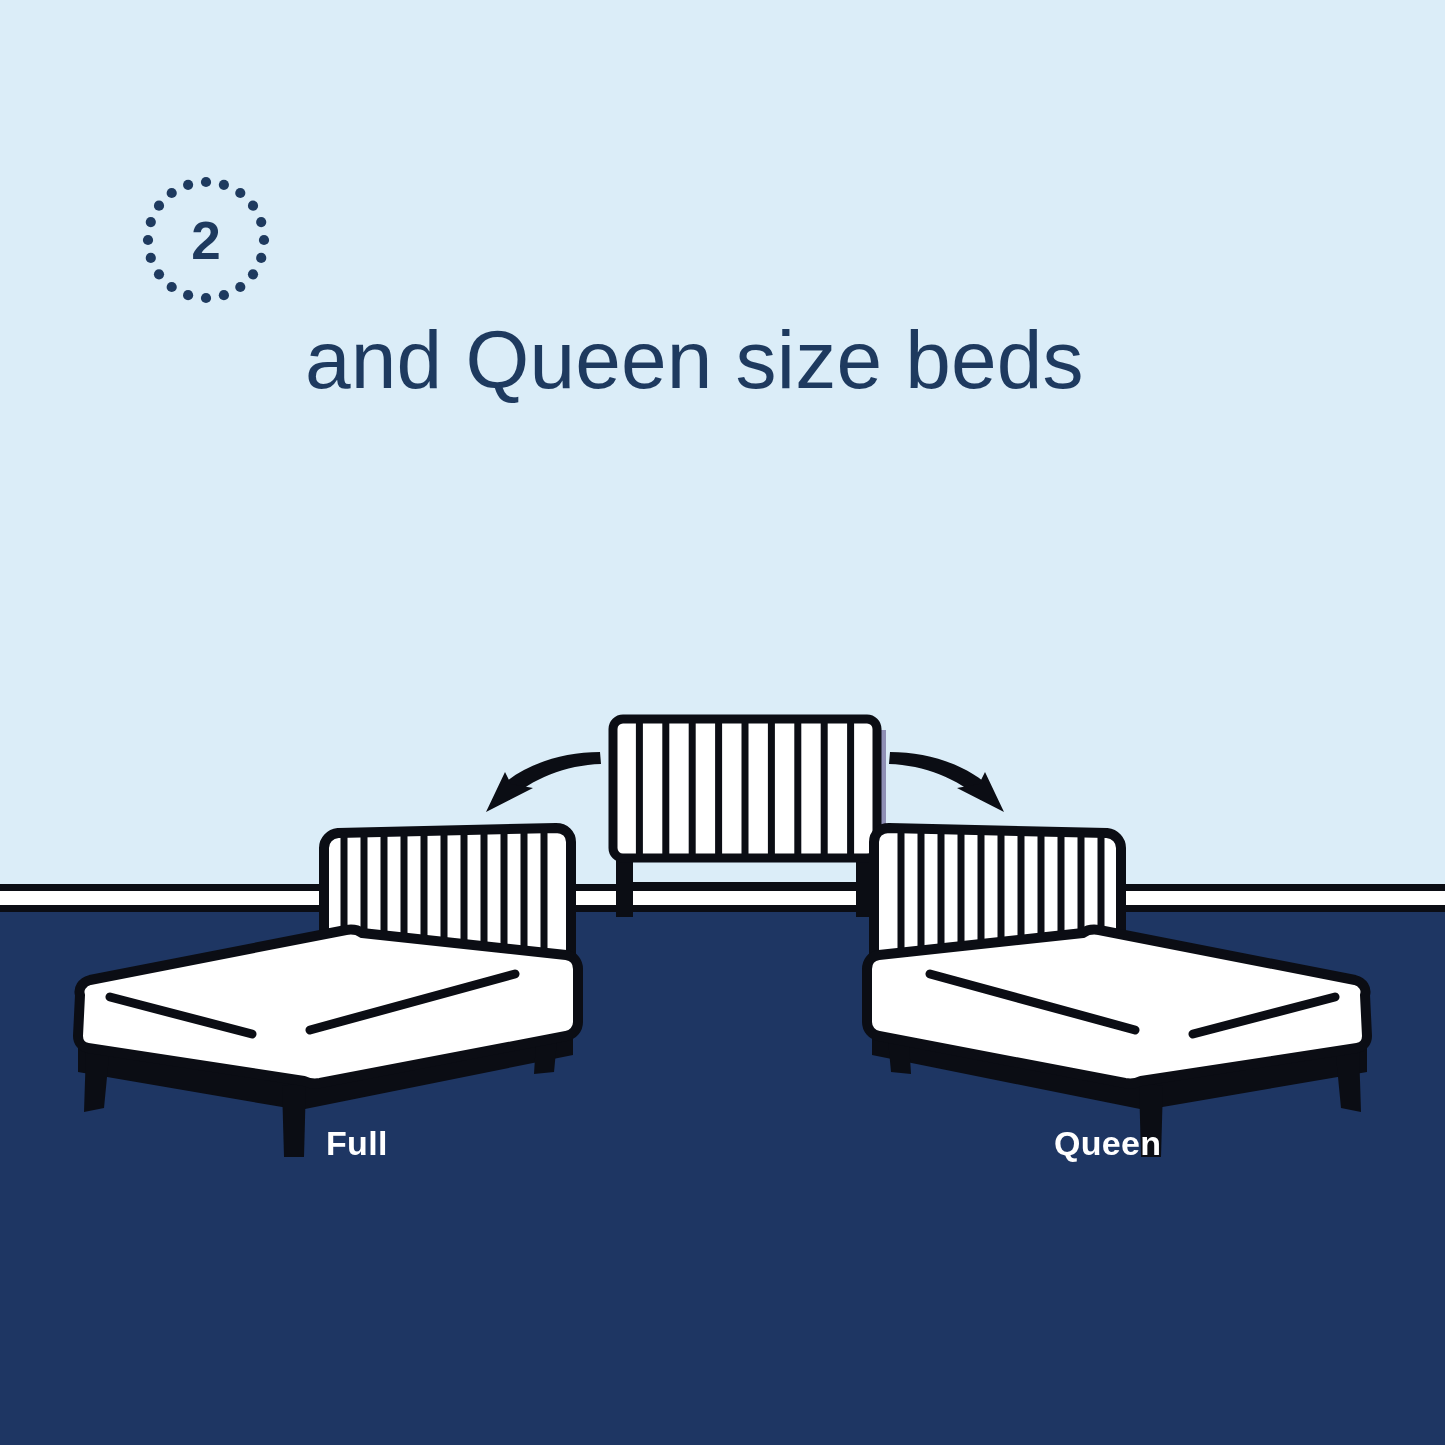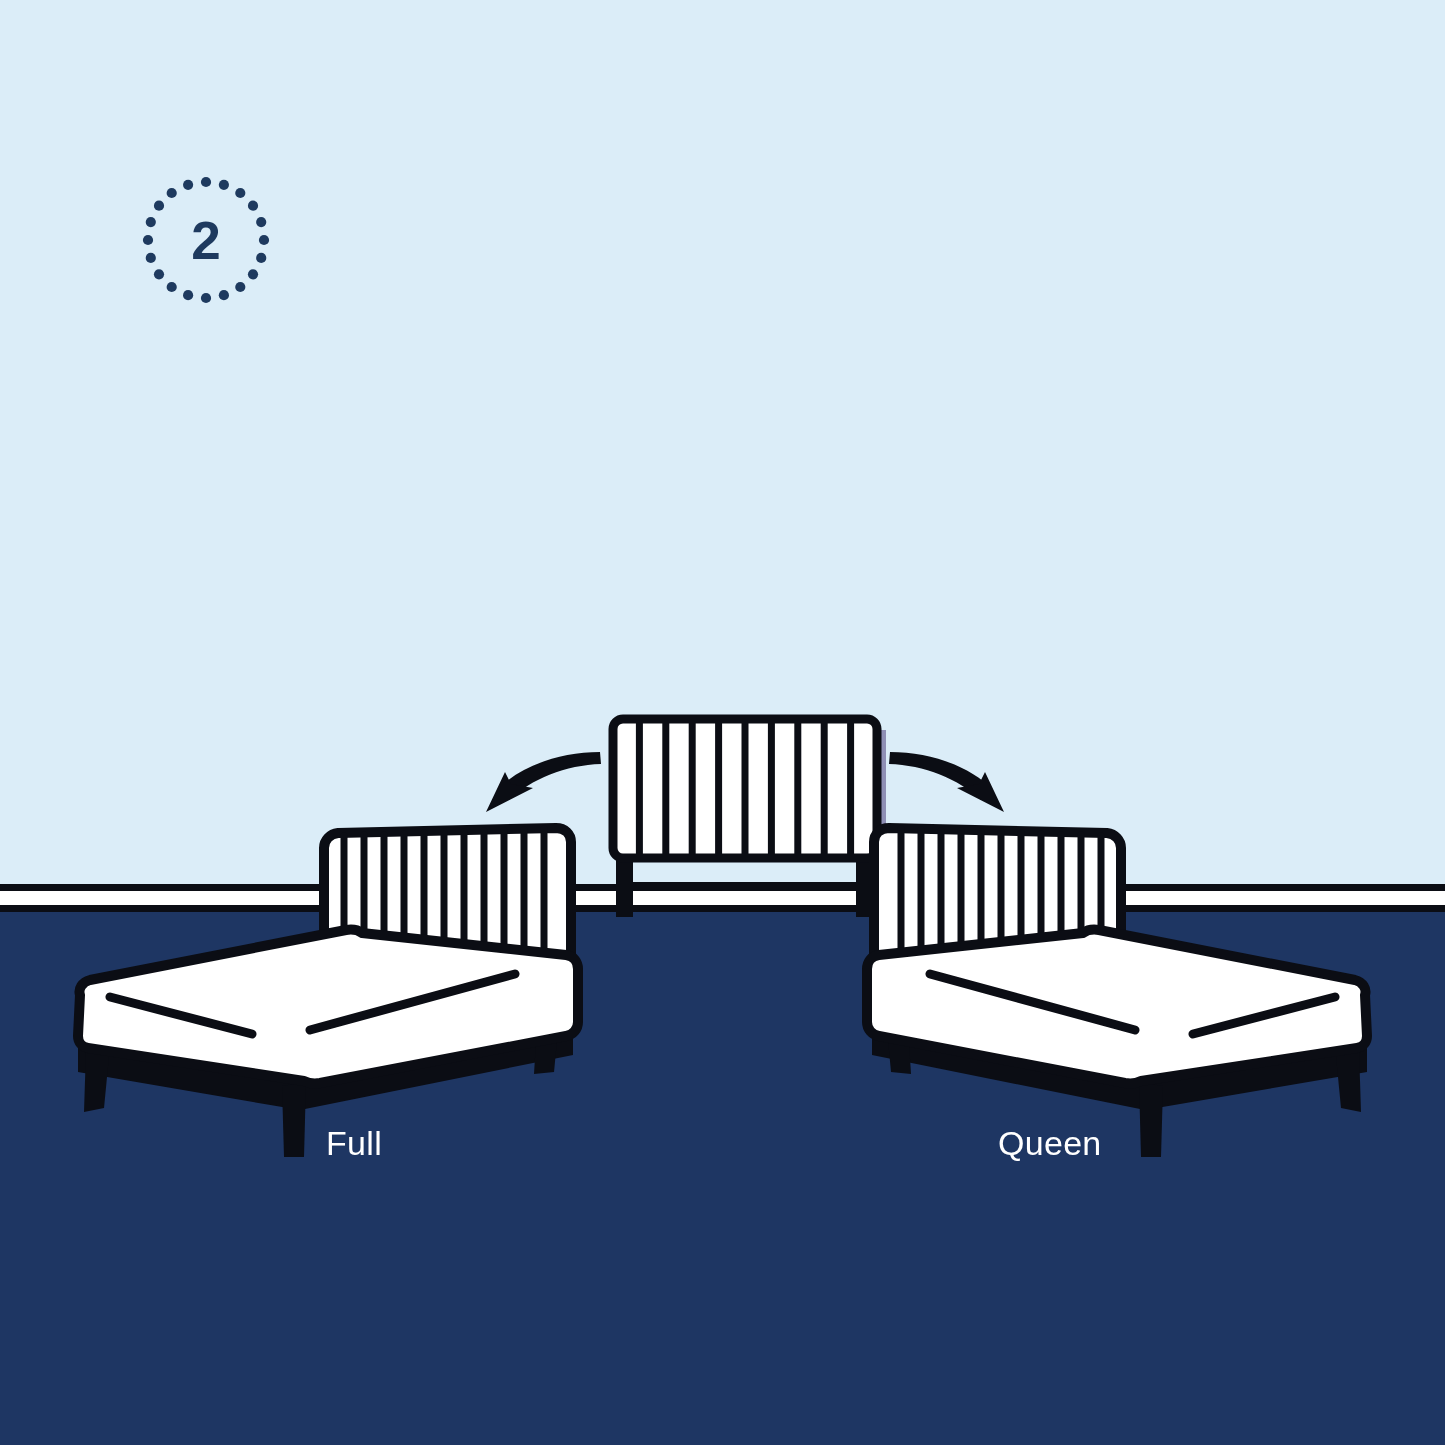--- a/index.html
+++ b/index.html
@@ -113,26 +113,26 @@
     z-index: 10;
   }
   .scene svg { display: block; }
 
   
   .bed-label {
     position: absolute;
     z-index: 30;
     color: #ffffff;
     font-size: 34px;
-    font-weight: 400;
+    font-weight: 700;
     letter-spacing: 0.3px;
     white-space: nowrap;
   }
   .label-full  { left: 326px;  top: 1124px; }
-  .label-queen { left: 998px; top: 1124px; }
+  .label-queen { left: 1054px; top: 1124px; }
 </style>
 </head>
 <body>
 
 <div id="stage">
 
   <div class="wall"></div>
   <div class="baseboard-line-top"></div>
   <div class="baseboard"></div>
   <div class="baseboard-line-bottom"></div>
@@ -313,16 +313,17 @@
             <circle cx="17.0" cy="29.7" r="5.1"></circle>
             <circle cx="29.7" cy="17.0" r="5.1"></circle>
             <circle cx="46.1" cy="8.8" r="5.1"></circle>
           </g>
         </svg>
         <div class="badge-number">2</div>
       </div>
     </div>
 
     <div class="headline">
+      <span class="headline-line">and Queen size beds</span>
     </div>
   </div>
 
 </div>
 
 </body></html>

